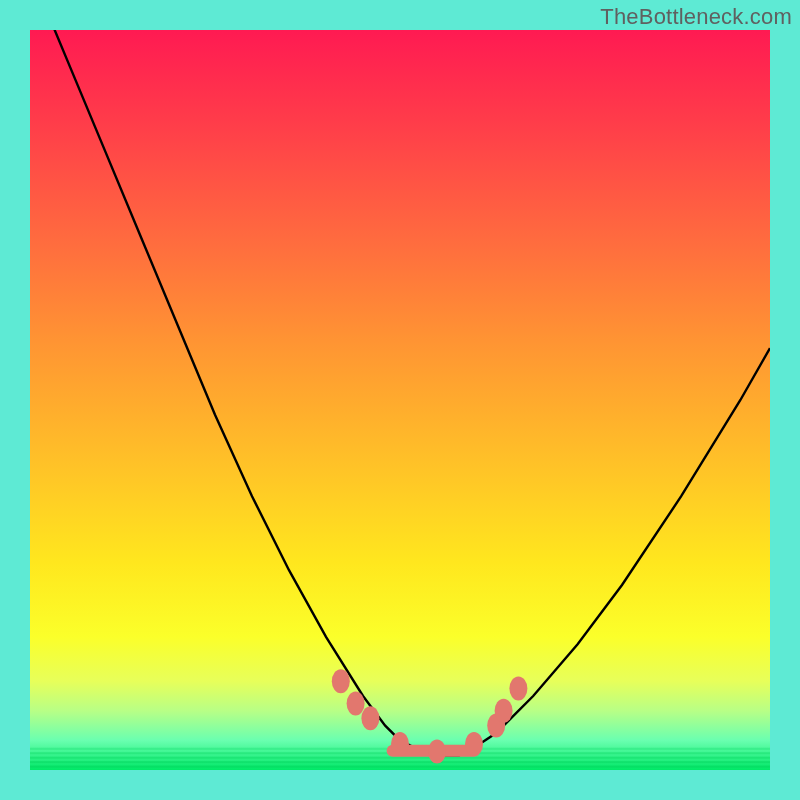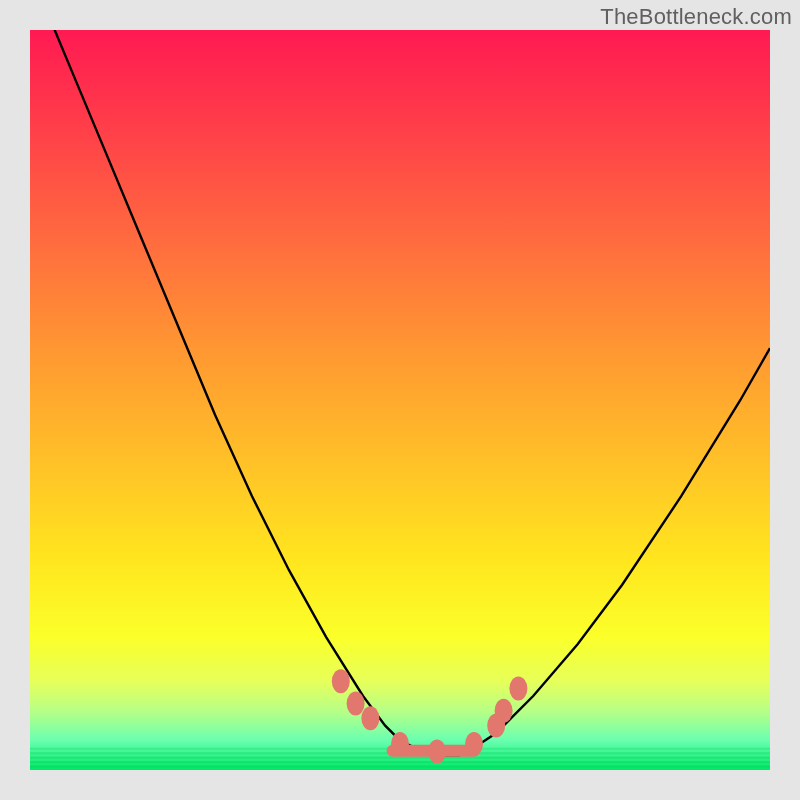--- a/index.html
+++ b/index.html
@@ -10,21 +10,21 @@
     background: #000;
     overflow: hidden;
     font-family: Arial, Helvetica, sans-serif;
   }
   .frame {
     position: absolute;
     left: 0;
     top: 0;
     width: 800px;
     height: 800px;
-    background: #e5e5e5;
+    background: #5eead4;
   }
   .plot {
     position: absolute;
     left: 30px;
     top: 30px;
     width: 740px;
     height: 740px;
     background: linear-gradient(
       to bottom,
       #ff1a52 0%,

